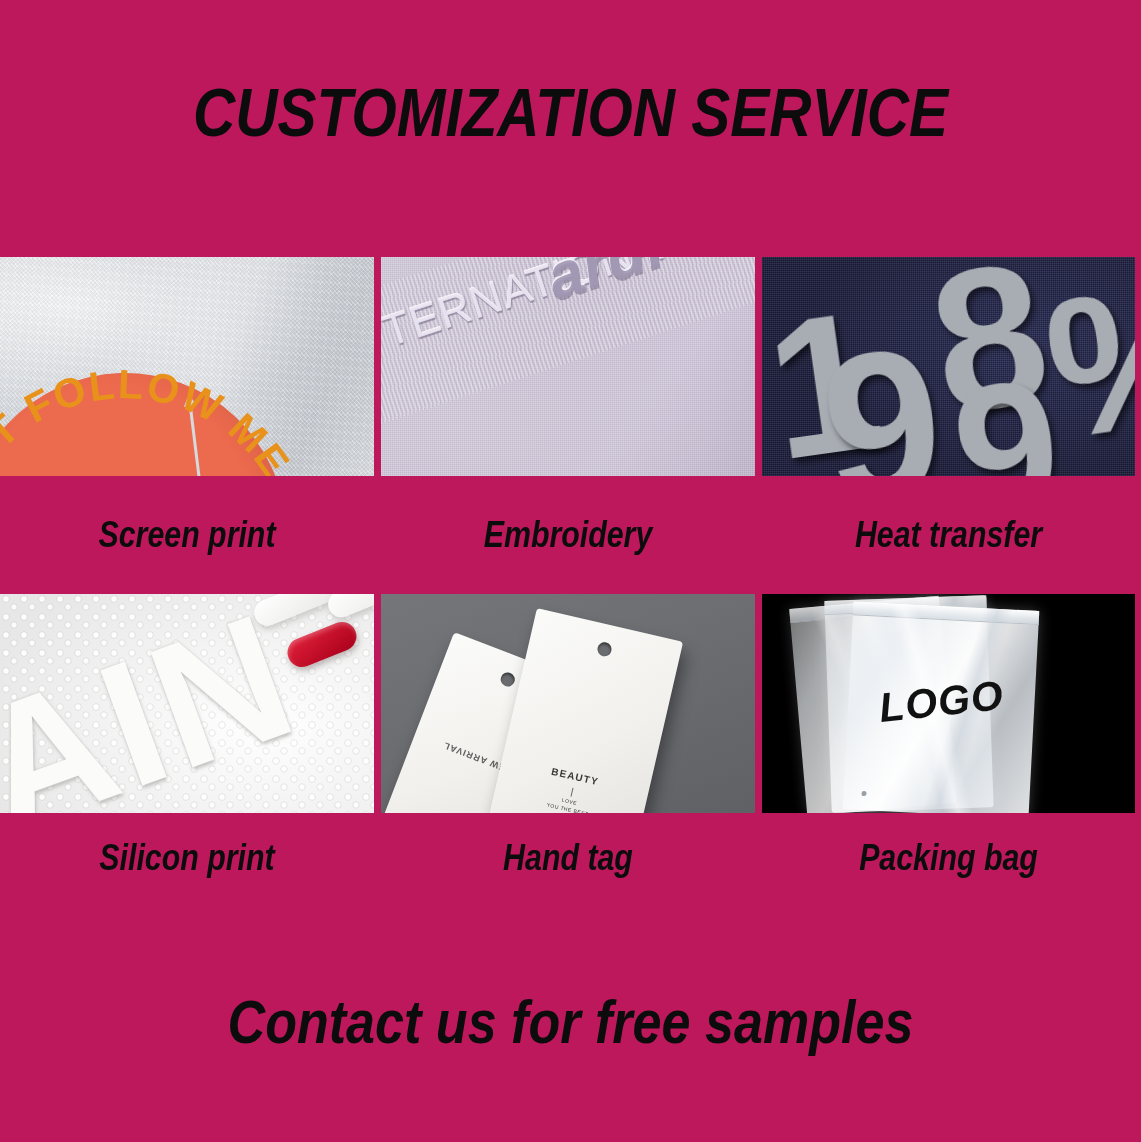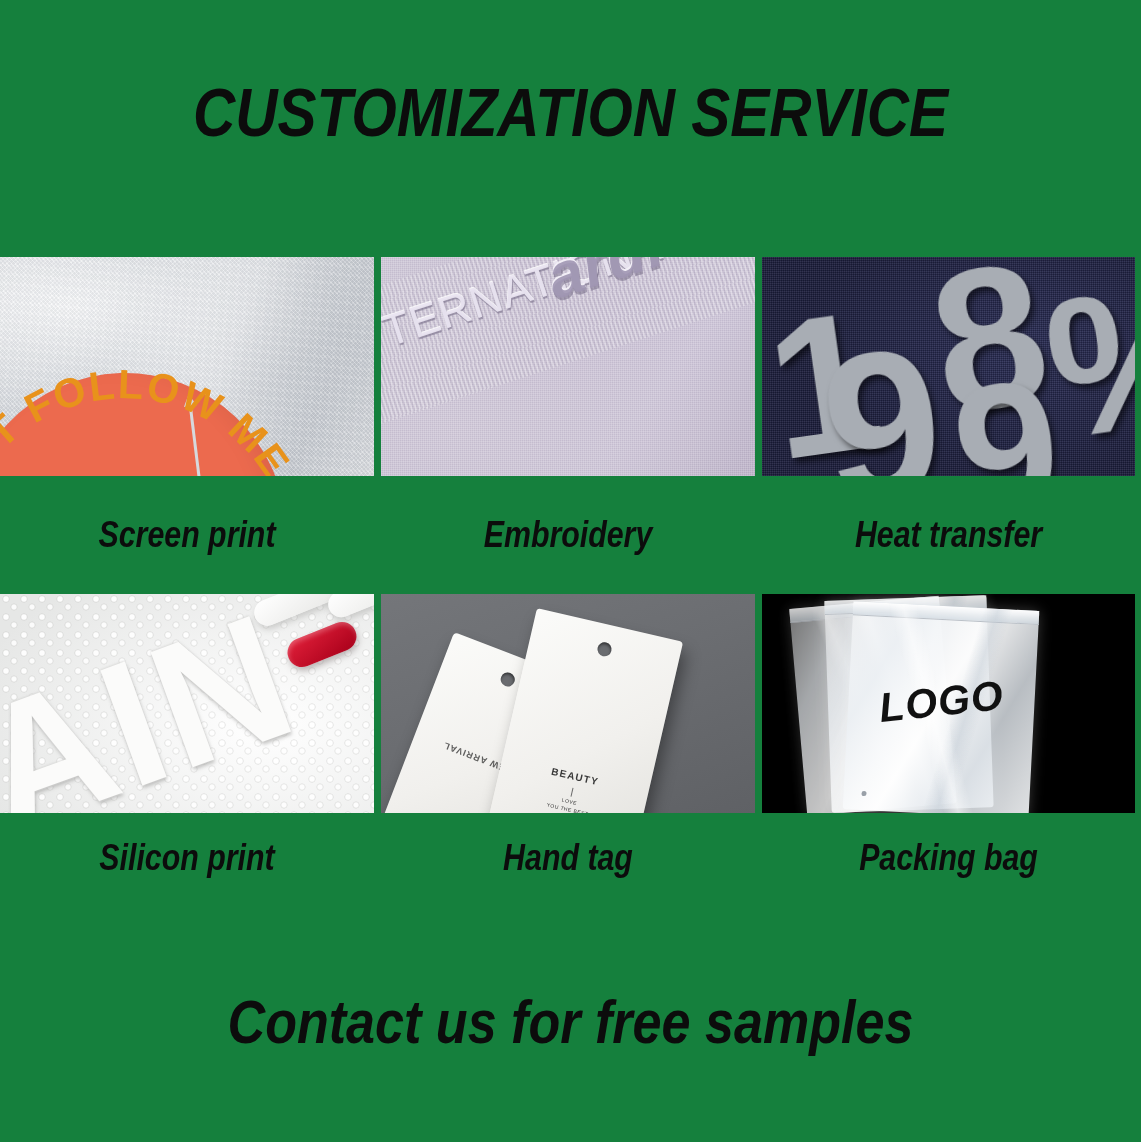--- a/index.html
+++ b/index.html
@@ -10,21 +10,21 @@
   body {
     width: 1141px;
     height: 1142px;
     font-family: "Liberation Sans", sans-serif;
     overflow: hidden;
   }
   .page {
     position: relative;
     width: 1141px;
     height: 1142px;
-    background: #15803d;
+    background: #be185d;
   }
 
   
   .page-title {
     position: absolute;
     top: 72px;
     left: 0;
     width: 1141px;
     text-align: center;
     font-family: "Liberation Sans", sans-serif;

